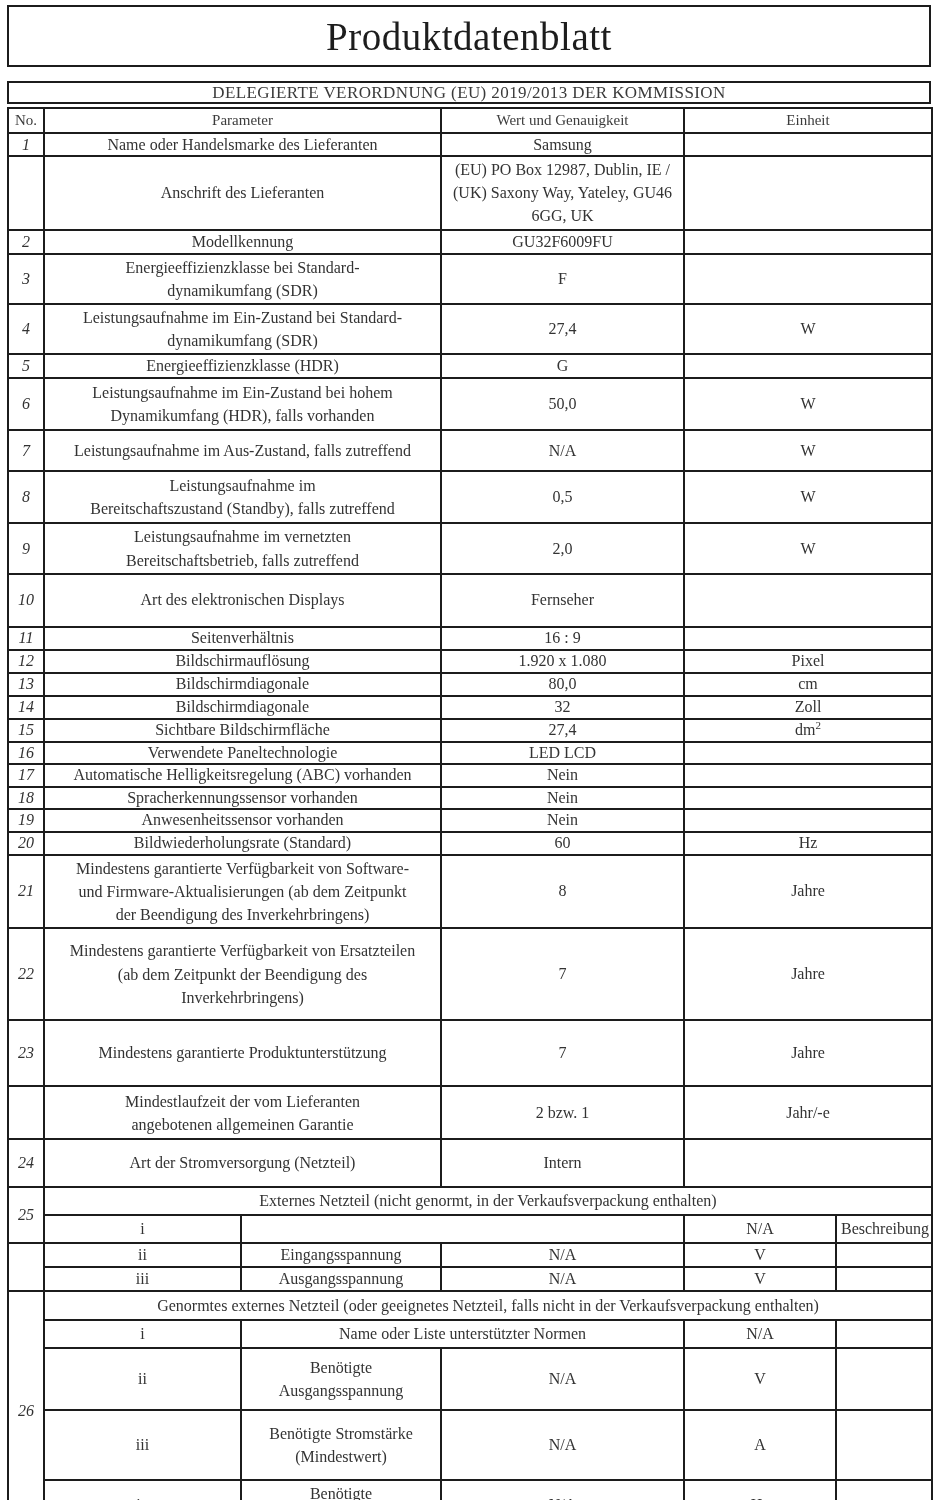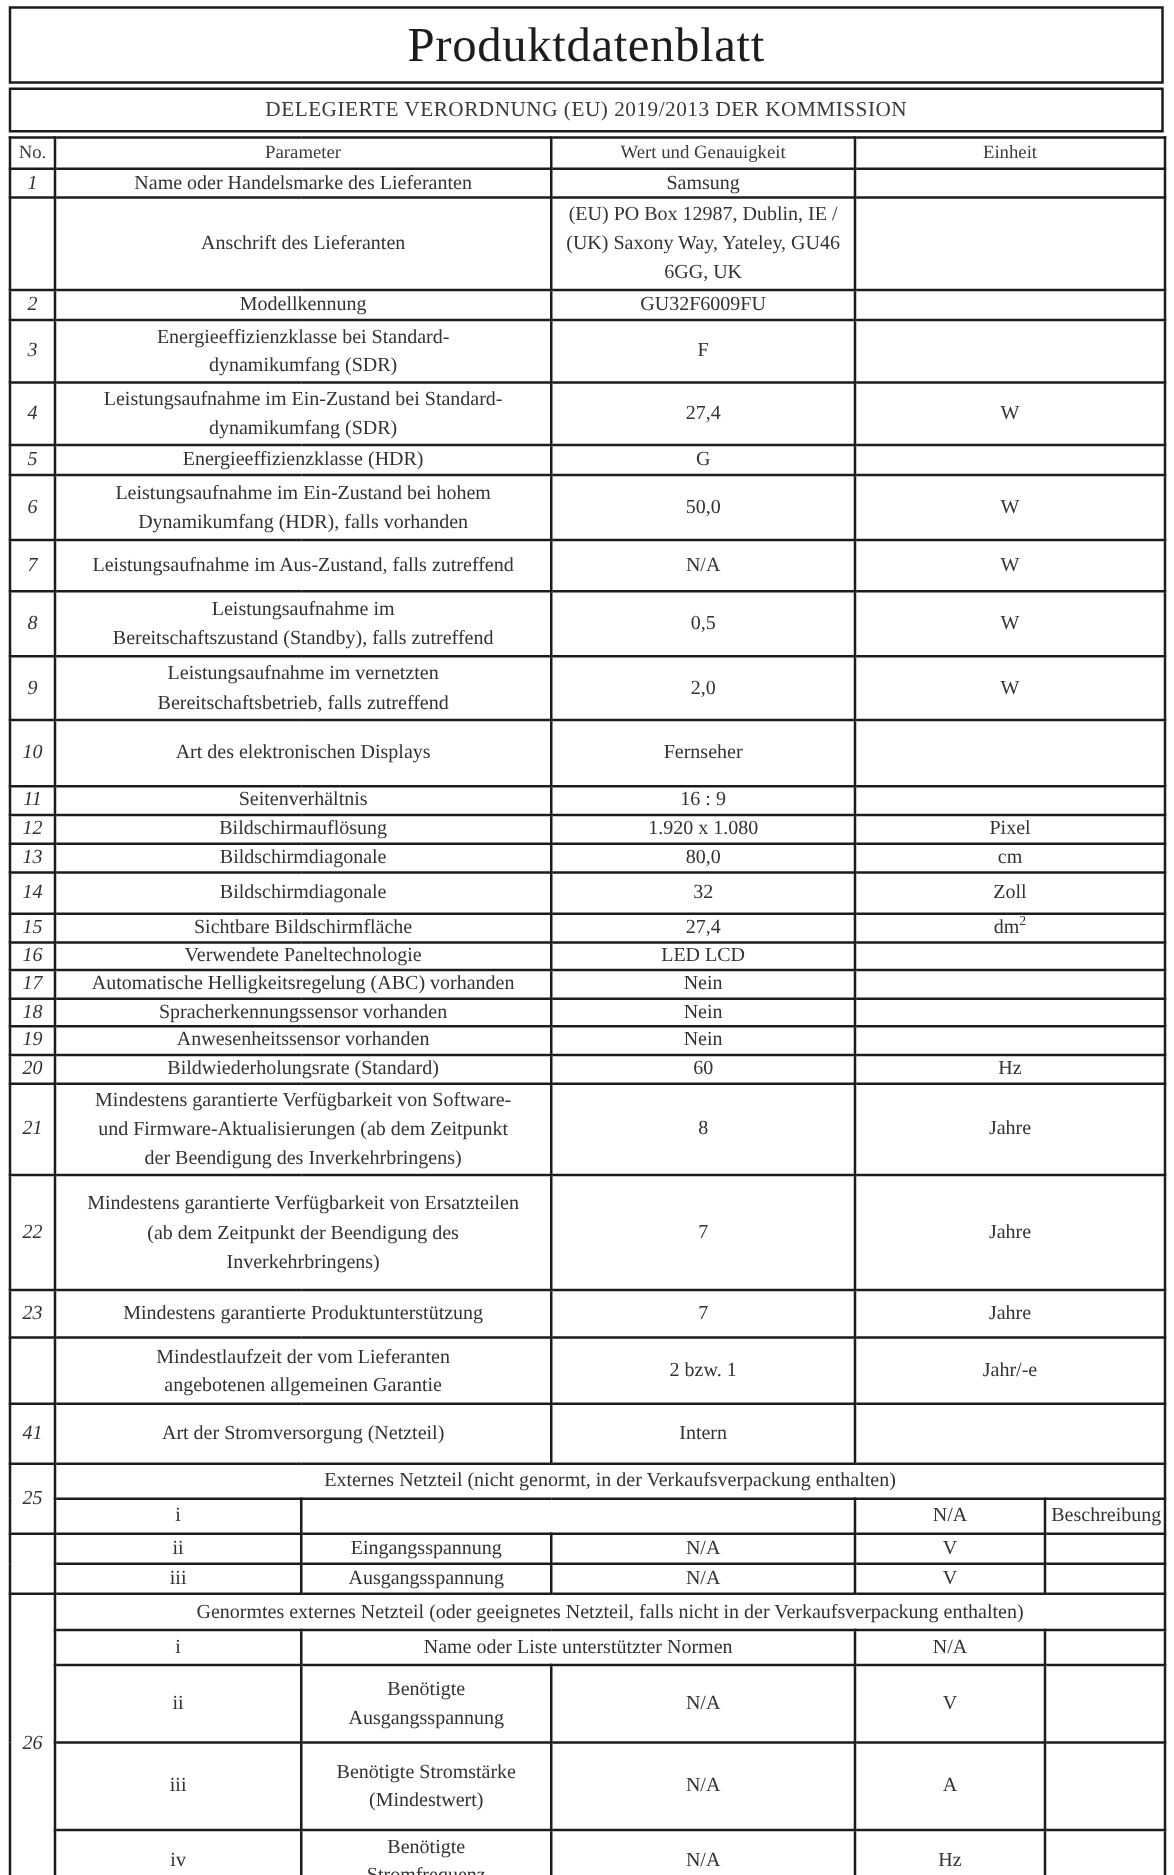--- a/index.html
+++ b/index.html
@@ -9,21 +9,21 @@
     color:#2d2d2d;
     -webkit-font-smoothing:antialiased;
   }
   .sheet{width:924px;margin:5px 0 0 7px;}
   .box{border:2px solid #1c1c1c;box-sizing:border-box;}
   .title-box{
     height:62px;display:flex;align-items:center;justify-content:center;
     font-size:39px;letter-spacing:.5px;color:#1d1d1d;
   }
   .subtitle-box{
-    height:36px;margin-top:3px;display:flex;align-items:center;justify-content:center;
+    height:23px;margin-top:14px;display:flex;align-items:center;justify-content:center;
     font-size:17px;color:#3a3a3a;letter-spacing:.4px;
   }
   table{
     border-collapse:collapse;table-layout:fixed;
     width:924px;margin-top:3px;
     font-size:16px;color:#333333;
   }
   td,th{
     border:2px solid #1c1c1c;
     text-align:center;vertical-align:middle;
@@ -161,21 +161,21 @@
       <td colspan="2">Pixel</td>
     </tr>
 
     <tr style="height:23px">
       <td class="no">13</td>
       <td colspan="2">Bildschirmdiagonale</td>
       <td>80,0</td>
       <td colspan="2">cm</td>
     </tr>
 
-    <tr style="height:33px">
+    <tr style="height:23px">
       <td class="no">14</td>
       <td colspan="2">Bildschirmdiagonale</td>
       <td>32</td>
       <td colspan="2">Zoll</td>
     </tr>
 
     <tr style="height:23px">
       <td class="no">15</td>
       <td colspan="2">Sichtbare Bildschirmfläche</td>
       <td>27,4</td>
@@ -228,37 +228,37 @@
 
     <tr style="height:92px" class="thick">
       <td class="no">22</td>
       <td colspan="2" class="ml">Mindestens garantierte Verfügbarkeit von Ersatzteilen
 (ab dem Zeitpunkt der Beendigung des
 Inverkehrbringens)</td>
       <td>7</td>
       <td colspan="2">Jahre</td>
     </tr>
 
-    <tr style="height:38px" class="thick">
+    <tr style="height:66px" class="thick">
       <td class="no">23</td>
       <td colspan="2">Mindestens garantierte Produktunterstützung</td>
       <td>7</td>
       <td colspan="2">Jahre</td>
     </tr>
 
     <tr style="height:53px" class="thick">
       <td class="no"></td>
       <td colspan="2" class="ml">Mindestlaufzeit der vom Lieferanten
 angebotenen allgemeinen Garantie</td>
       <td>2 bzw. 1</td>
       <td colspan="2">Jahr/-e</td>
     </tr>
 
     <tr style="height:48px" class="thick">
-      <td class="no">41</td>
+      <td class="no">24</td>
       <td colspan="2">Art der Stromversorgung (Netzteil)</td>
       <td>Intern</td>
       <td colspan="2"></td>
     </tr>
 
     <tr style="height:28px" class="thick">
       <td class="no" rowspan="2">25</td>
       <td colspan="5">Externes Netzteil (nicht genormt, in der Verkaufsverpackung enthalten)</td>
     </tr>
     <tr style="height:28px">

